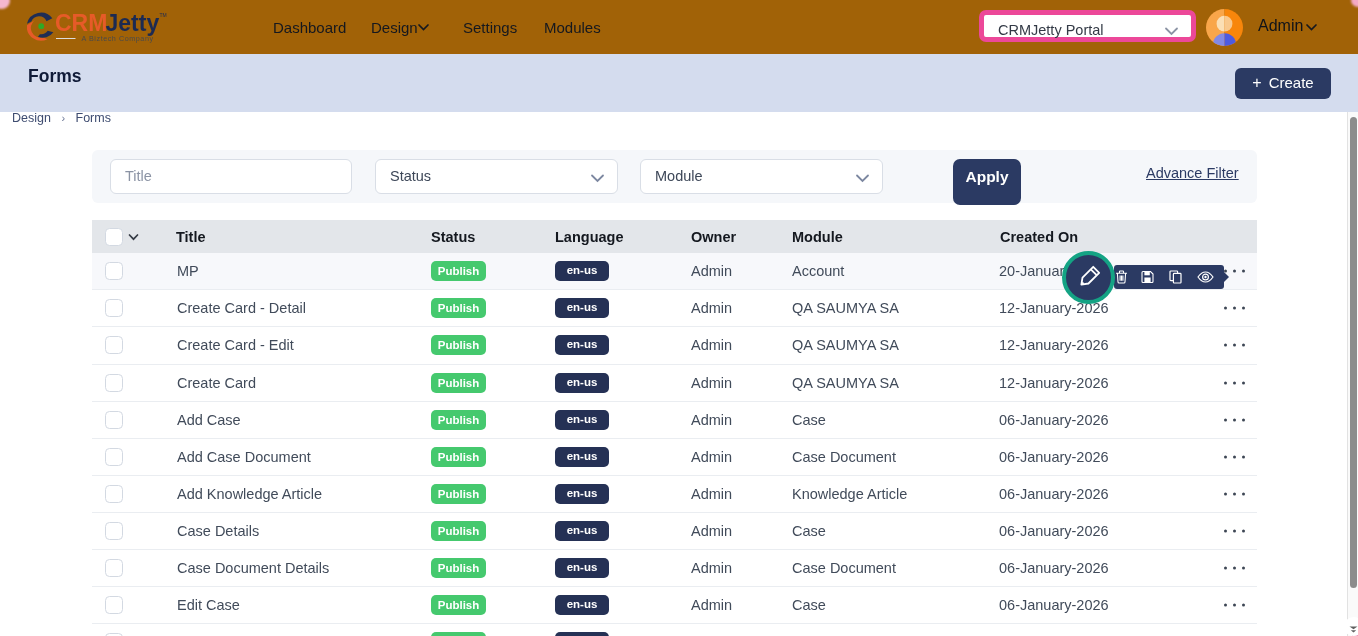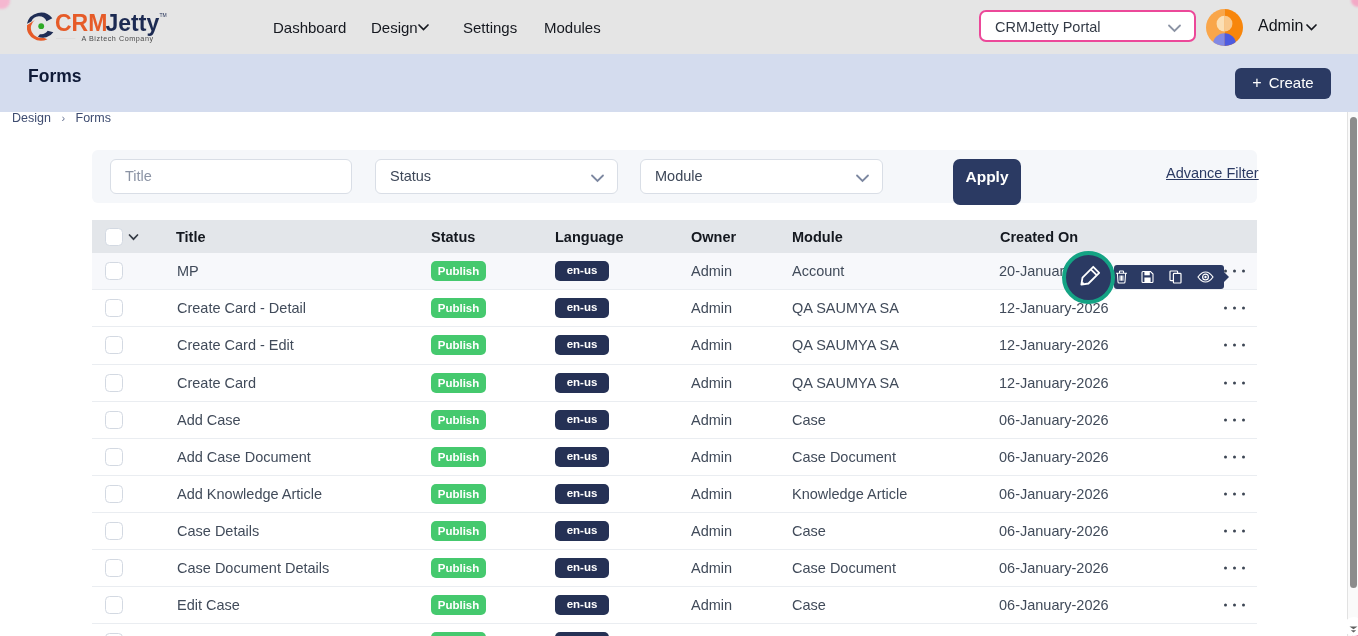--- a/index.html
+++ b/index.html
@@ -1,43 +1,43 @@
 <!DOCTYPE html>
 <html><head>
 <meta charset="utf-8">
 <style>
 * { margin:0; padding:0; box-sizing:border-box; }
 html,body { width:1358px; height:636px; overflow:hidden; }
 body { font-family:"Liberation Sans",sans-serif; background:#fff; position:relative; }
 .abs { position:absolute; }
 
 
-.nav { position:absolute; left:0; top:0; width:1358px; height:66px; background:#e5e5e5; }
+.nav { position:absolute; left:0; top:0; width:1358px; height:66px; background:#a16207; }
 .navlink { position:absolute; top:19px; font-size:15px; color:#15181f; }
-.portal-select { position:absolute; left:979px; top:10px; width:217px; height:32px; border:2px solid #ec4899; border-radius:7px; background:#fff;padding-left:24px; }
+.portal-select { position:absolute; left:979px; top:10px; width:217px; height:32px; border:5px solid #ec4899; border-radius:7px; background:#fff;padding-left:24px; }
 .portal-select span { position:absolute; left:14px; top:7px; font-size:14.5px; color:#333a46; }
 .admin-txt { position:absolute; left:1258px; top:17px; font-size:16px; font-weight:500; color:#101319; }
 
 
 .band { position:absolute; left:0; top:54px; width:1358px; height:58px; background:#d4dcee; }
 .band h1 { position:absolute; left:28px; top:12px; font-size:17.5px; font-weight:bold; color:#101b38; }
 .crumb { position:absolute; left:12px; top:37px; font-size:12.5px; color:#3e4c70;margin-top:20px; }
 .crumb .sep { color:#6a7694; margin:0 7px; font-size:11px; }
 .create-btn { position:absolute; left:1235px; top:14px; width:96px; height:31px; background:#2b3a63; border-radius:6px; color:#fff; font-size:15px; text-align:center; line-height:30px; }
 .create-btn .plus { font-size:16px; font-weight:400; margin-right:7px; }
 
 
 .filterbar { position:absolute; left:92px; top:150px; width:1165px; height:53px; background:#f5f7fa; border-radius:6px; }
 .ctrl { position:absolute; top:159px; height:35px; background:#fff; border:1px solid #d9dee6; border-radius:6px; font-size:14.5px; line-height:33px; }
 .ctrl .ph { padding-left:14px; color:#8b93a4; }
 .ctrl .val { padding-left:14px; color:#3d4758; }
 .sel-chev { position:absolute; right:12px; top:14px; }
 .reset { position:absolute; left:905px; top:168px; font-size:15px; color:#2b3a63; text-decoration:underline;margin-top:48px; }
 .apply { position:absolute; left:953px; top:159px; width:68px; height:46px; background:#2b3a63; border-radius:7px; color:#fff; font-size:15.5px; font-weight:600; text-align:center; line-height:35px; }
-.advfilter { position:absolute; left:1146px; top:165px; font-size:14.5px; color:#2b3a63; text-decoration:underline;margin-left:20px; }
+.advfilter { position:absolute; left:1146px; top:165px; font-size:14.5px; color:#2b3a63; text-decoration:underline; }
 
 
 .thead { position:absolute; left:92px; top:220px; width:1165px; height:33px; background:#e3e6ea; }
 .th { position:absolute; top:9px; font-size:14.5px; font-weight:bold; color:#14181f; }
 .rows { position:absolute; left:92px; top:253.3px; width:1165px; }
 .row { position:relative; width:1165px; height:37.08px; border-bottom:1px solid #eaedf1; background:#fff; }
 .row.hov { background:#f7f8fb; }
 .cell { position:absolute; top:50%; transform:translateY(-50%); font-size:14.5px; color:#414b5a;text-align:center; }
 .c-title { left:85px; }
 .c-owner { left:599px; }

